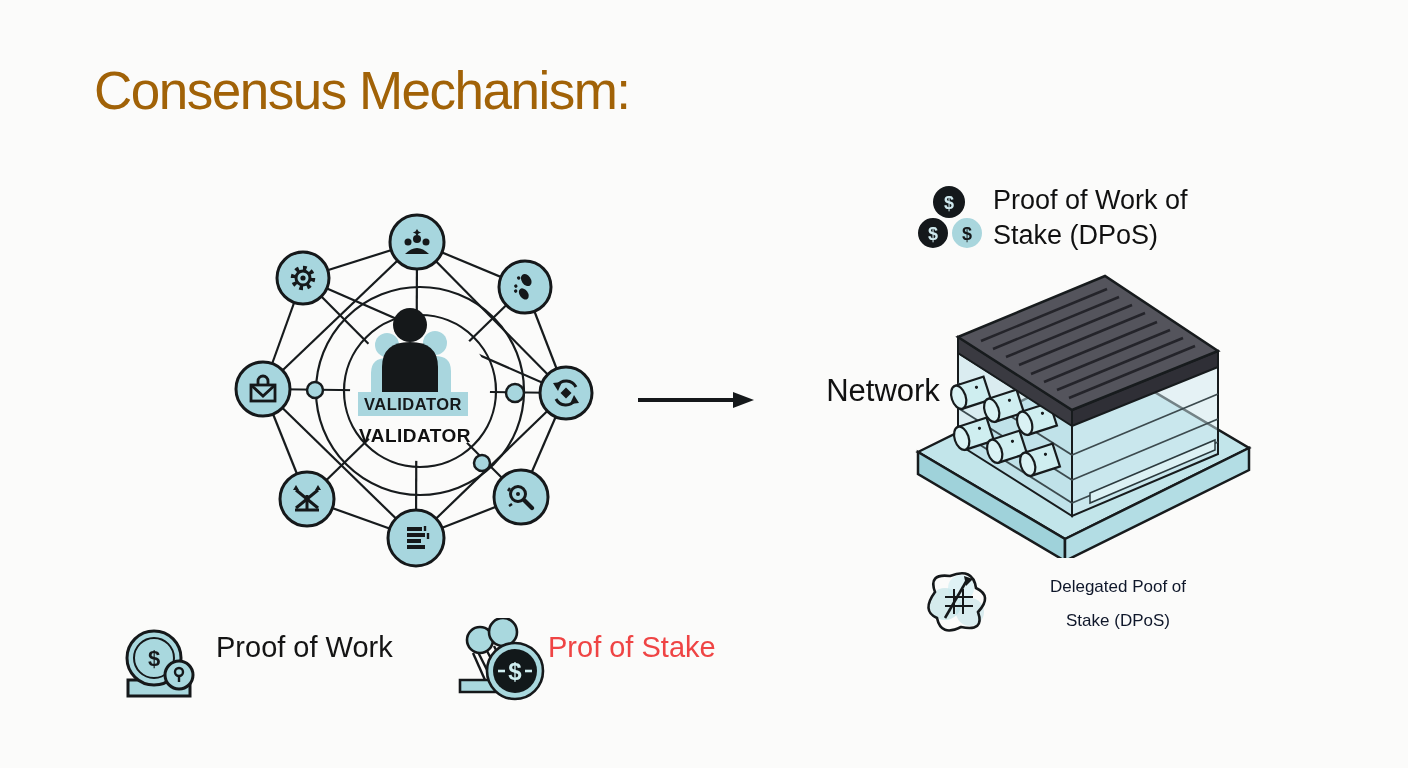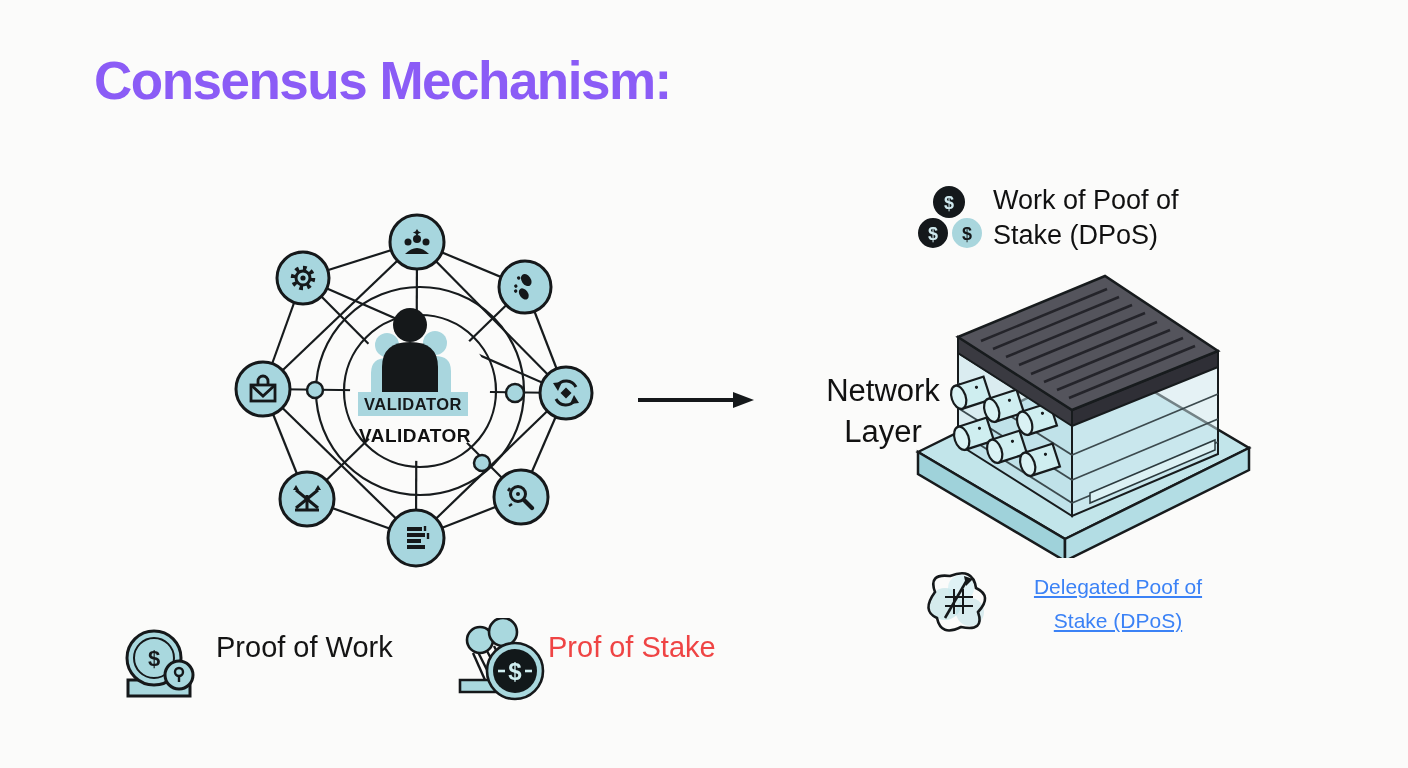--- a/index.html
+++ b/index.html
@@ -2,29 +2,29 @@
 <html><head>
 <meta charset="utf-8">
 <style>
   html,body{margin:0;padding:0;}
   #stage{
     position:relative;width:1408px;height:768px;overflow:hidden;
     background:#fbfbfa;font-family:"Liberation Sans",sans-serif;color:#161616;
   }
   .abs{position:absolute;}
   #page-title{
-    left:94px;top:50px;font-size:53px;font-weight:700;letter-spacing:-1.5px;color:#8b5cf6;
+    left:94px;top:60px;font-size:53px;font-weight:400;letter-spacing:-1.5px;color:#a16207;
   }
   .label-2line{white-space:nowrap;}
   #network-layer-label{
     left:812px;top:370px;width:142px;text-align:center;
     font-size:31px;line-height:41px;color:#111;
   }
   #dpos-top-text{left:993px;top:183px;font-size:27px;line-height:35px;color:#111;}
-  #dpos-bottom-text{left:996px;top:570px;width:244px;text-align:center;font-size:21px;line-height:34px;color:#3b82f6;text-decoration:underline;}
+  #dpos-bottom-text{left:996px;top:570px;width:244px;text-align:center;font-size:17px;line-height:34px;color:#0f172a;}
   #pow-text{left:204px;top:629px;font-size:29px;line-height:37px;color:#141414;margin-left:12px;}
   #pos-text{left:548px;top:629px;font-size:29px;line-height:37px;color:#ef4444;}
   svg{display:block;}
   svg text{font-family:"Liberation Sans",sans-serif;}
 </style>
 </head>
 <body>
 
 <div id="stage">
 
@@ -169,34 +169,33 @@
     </g>
   </svg>
 
   <svg class="abs" style="left:632px;top:386px;" width="128" height="28" viewBox="0 0 128 28">
     <line x1="6" y1="14" x2="103" y2="14" stroke="#15181a" stroke-width="4.2"></line>
     <polygon points="101,6 122,14 101,22" fill="#15181a"></polygon>
   </svg>
 
   <div id="network-layer-label" class="abs label-2line">
     <div>Network</div>
-    <div>Layer</div>
   </div>
 
   <svg class="abs" style="left:913px;top:180px;" width="80" height="76" viewBox="0 0 80 76">
     <circle cx="36" cy="22" r="16" fill="#14181b"></circle>
     <text x="36" y="29" font-size="18" font-weight="bold" fill="#cfe9ee" text-anchor="middle">$</text>
     <circle cx="20" cy="53" r="16" fill="#14181b" stroke="#fbfbfa" stroke-width="2"></circle>
     <text x="20" y="60" font-size="18" font-weight="bold" fill="#cfe9ee" text-anchor="middle">$</text>
     <circle cx="54" cy="53" r="16" fill="#a9d6dd" stroke="#fbfbfa" stroke-width="2"></circle>
     <text x="54" y="60" font-size="18" font-weight="bold" fill="#15181a" text-anchor="middle">$</text>
   </svg>
 
   <div id="dpos-top-text" class="abs label-2line">
-    <div>Work of Poof of</div>
+    <div>Proof of Work of</div>
     <div>Stake (DPoS)</div>
   </div>
 
   <svg class="abs" style="left:895px;top:258px;" width="372" height="300" viewBox="0 0 372 300">
 
     <g stroke="#171b1d" stroke-width="2.5">
       <polygon points="23,194 207,103 354,190 170,281" fill="#c2e5ea"></polygon>
       <polygon points="23,194 170,281 170,303 23,216" fill="#9fd2da"></polygon>
       <polygon points="170,281 354,190 354,212 170,303" fill="#b3dde4"></polygon>
     </g>

